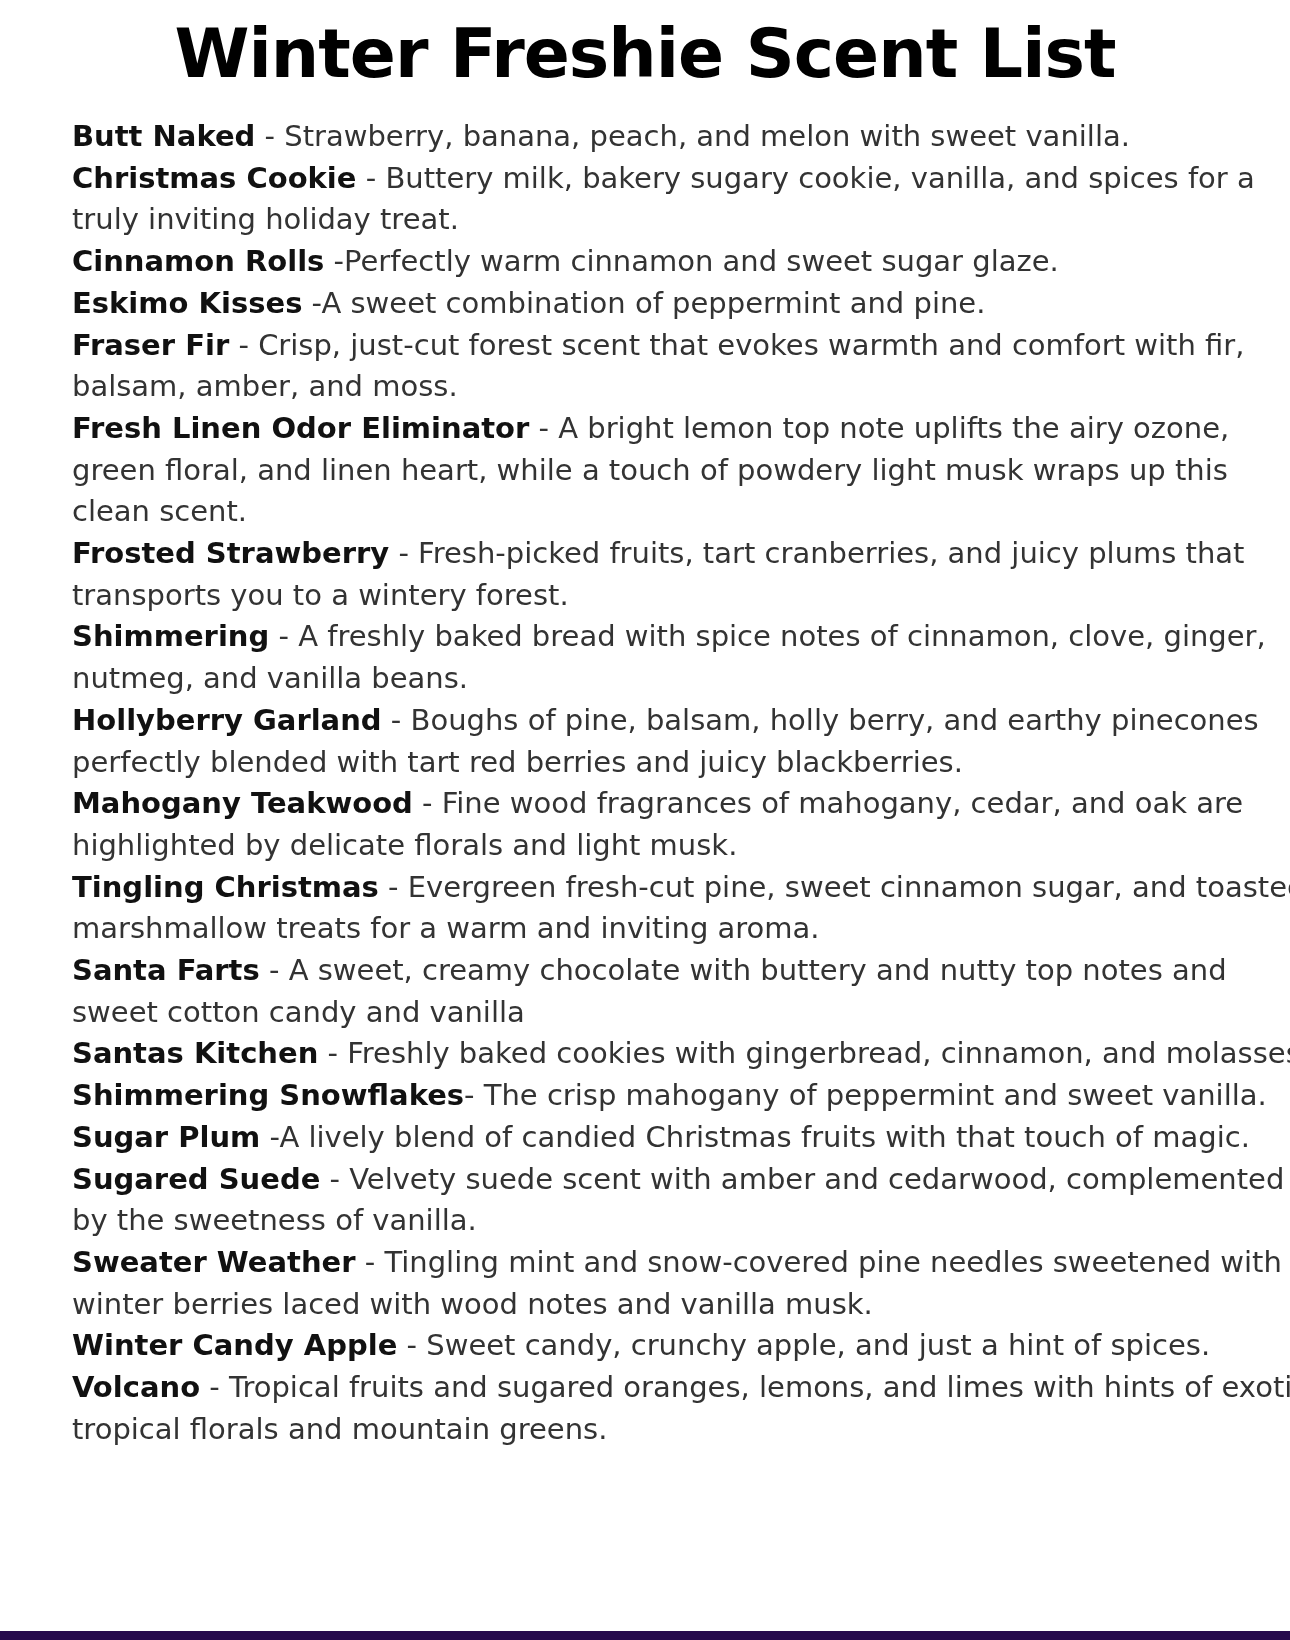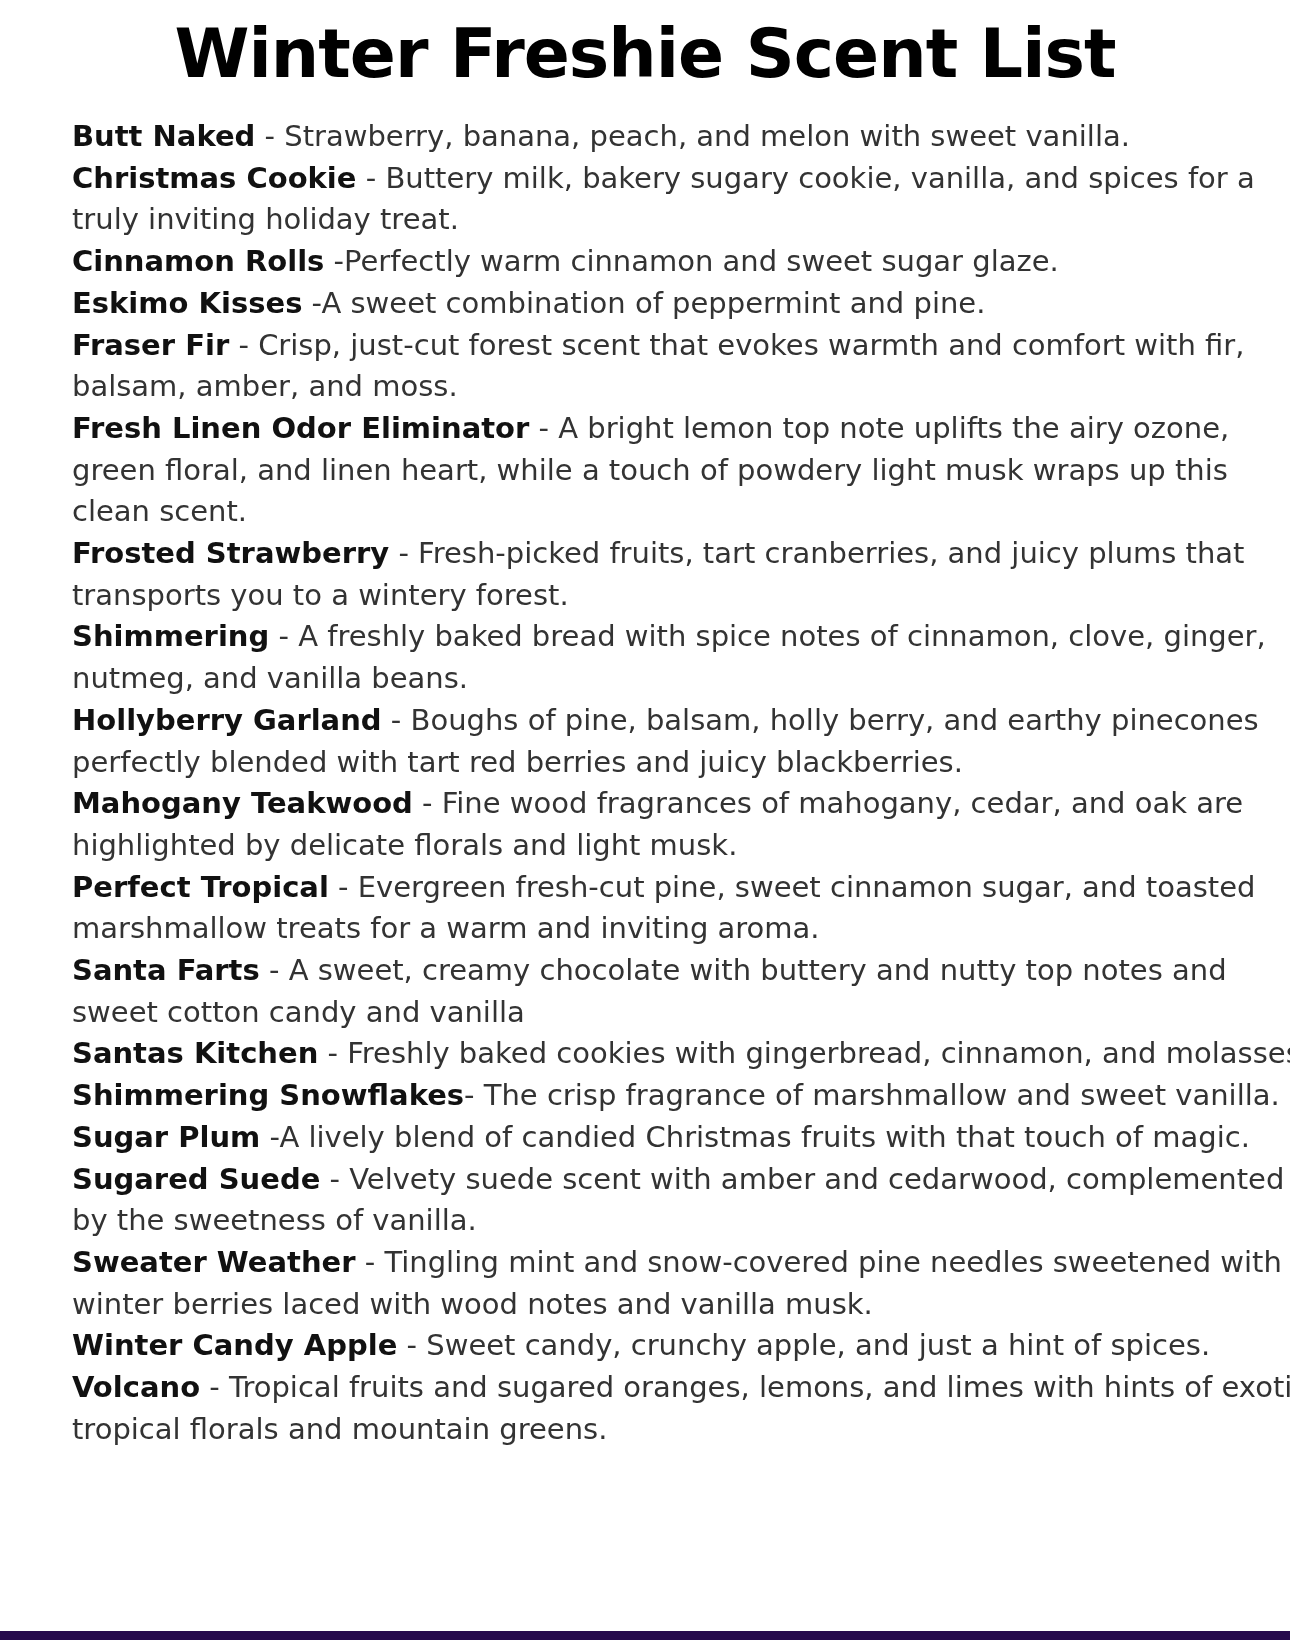--- a/index.html
+++ b/index.html
@@ -77,27 +77,27 @@
 
   <p class="scent-row"><b class="scent-name">Frosted Strawberry</b><span class="scent-sep"> - </span><span class="scent-desc">Fresh-picked fruits, tart cranberries, and juicy plums that transports you to a wintery forest.</span></p>
 
   <p class="scent-row"><b class="scent-name">Shimmering</b><span class="scent-sep"> - </span><span class="scent-desc">A freshly baked bread with spice notes of cinnamon, clove, ginger, nutmeg, and vanilla beans.</span></p>
 
   <p class="scent-row"><b class="scent-name">Hollyberry Garland</b><span class="scent-sep"> - </span><span class="scent-desc">Boughs of pine, balsam, holly berry, and earthy pinecones perfectly blended with tart red berries and juicy blackberries.</span></p>
 
 
   <p class="scent-row"><b class="scent-name">Mahogany Teakwood</b><span class="scent-sep"> - </span><span class="scent-desc">Fine wood fragrances of mahogany, cedar, and oak are highlighted by delicate florals and light musk.</span></p>
 
-  <p class="scent-row"><b class="scent-name">Perfect Tropical</b><span class="scent-sep"> - </span><span class="scent-desc">Evergreen fresh-cut pine, sweet cinnamon sugar, and toasted marshmallow treats for a warm and inviting aroma.</span></p>
+  <p class="scent-row"><b class="scent-name">Tingling Christmas</b><span class="scent-sep"> - </span><span class="scent-desc">Evergreen fresh-cut pine, sweet cinnamon sugar, and toasted marshmallow treats for a warm and inviting aroma.</span></p>
 
   <p class="scent-row"><b class="scent-name">Santa Farts</b><span class="scent-sep"> - </span><span class="scent-desc">A sweet, creamy chocolate with buttery and nutty top notes and sweet cotton candy and vanilla</span></p>
 
   <p class="scent-row"><b class="scent-name">Santas Kitchen</b><span class="scent-sep"> - </span><span class="scent-desc">Freshly baked cookies with gingerbread, cinnamon, and molasses.</span></p>
 
-  <p class="scent-row"><b class="scent-name">Shimmering Snowflakes</b><span class="scent-sep">- </span><span class="scent-desc">The crisp fragrance of marshmallow and sweet vanilla.</span></p>
+  <p class="scent-row"><b class="scent-name">Shimmering Snowflakes</b><span class="scent-sep">- </span><span class="scent-desc">The crisp mahogany of peppermint and sweet vanilla.</span></p>
 
   <p class="scent-row"><b class="scent-name">Sugar Plum</b><span class="scent-sep"> -</span><span class="scent-desc">A lively blend of candied Christmas fruits with that touch of magic.</span></p>
 
   <p class="scent-row"><b class="scent-name">Sugared Suede</b><span class="scent-sep"> - </span><span class="scent-desc">Velvety suede scent with amber and cedarwood, complemented by the sweetness of vanilla.</span></p>
 
   <p class="scent-row"><b class="scent-name">Sweater Weather</b><span class="scent-sep"> - </span><span class="scent-desc">Tingling mint and snow-covered pine needles sweetened with winter berries laced with wood notes and vanilla musk.</span></p>
 
   <p class="scent-row"><b class="scent-name">Winter Candy Apple</b><span class="scent-sep"> - </span><span class="scent-desc">Sweet candy, crunchy apple, and just a hint of spices.</span></p>
 
   <p class="scent-row"><b class="scent-name">Volcano</b><span class="scent-sep"> - </span><span class="scent-desc">Tropical fruits and sugared oranges, lemons, and limes with hints of exotic tropical florals and mountain greens.</span></p>

